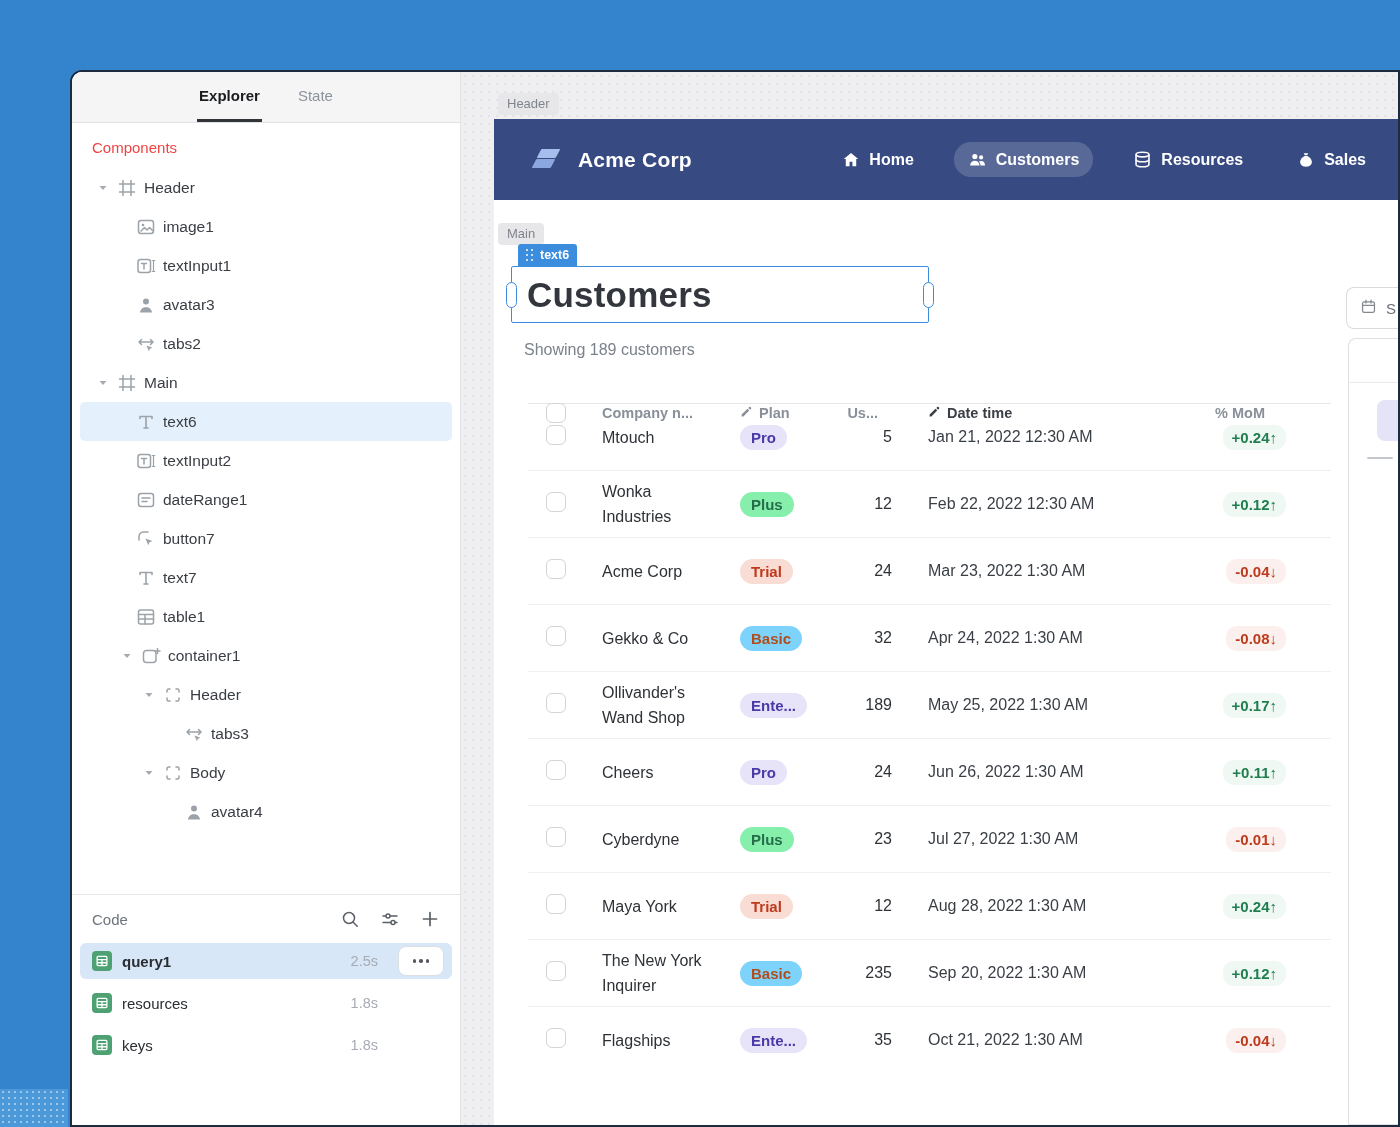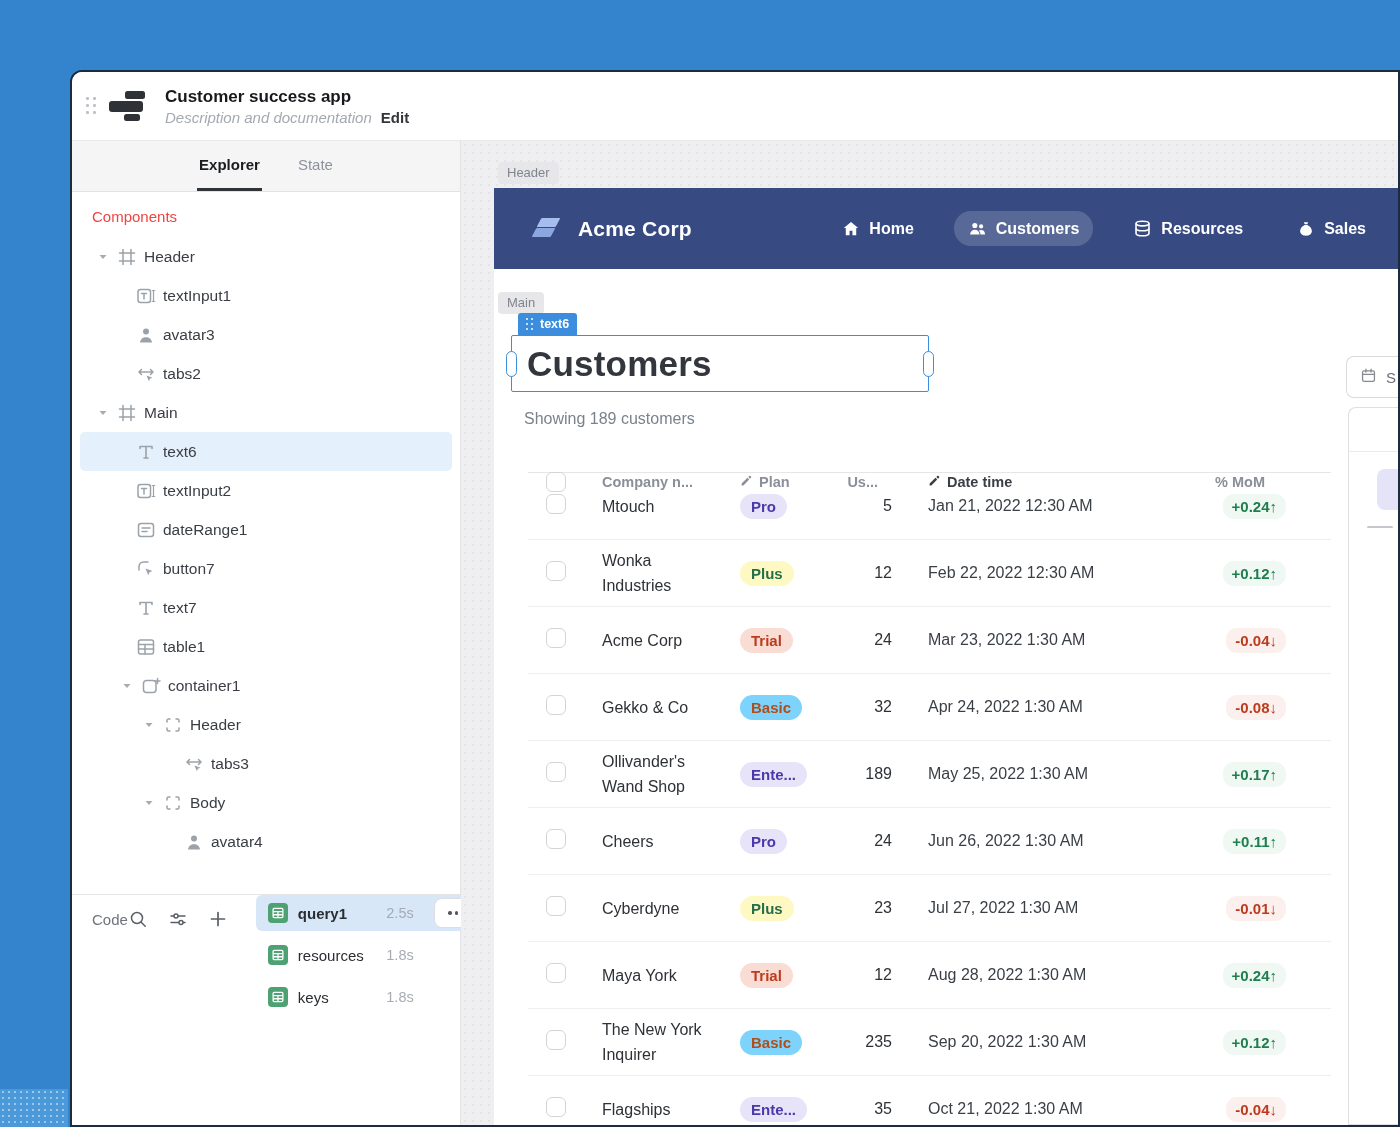--- a/index.html
+++ b/index.html
@@ -49,21 +49,21 @@
   .side-tab.active{color:#1A1C1F;font-weight:600;border-bottom-color:#303337;}
   .tree-scroll{flex:1;overflow:hidden;padding-top:16px;}
   .components-label{font-size:15px;color:#ef4444;padding:0 20px 12px 20px;}
   .tree-row{height:39px;display:flex;align-items:center;gap:7px;font-size:15.5px;
     color:#3A3E44;cursor:pointer;box-sizing:border-box;margin:0 8px;border-radius:5px;}
   .tree-row.selected{background:#E4F0FB;}
   .tree-chevron{width:14px;flex:none;display:flex;justify-content:center;color:#A6ABB2;}
   .tree-icon{width:20px;height:20px;flex:none;color:#9CA2A9;display:flex;align-items:center;justify-content:center;}
   .tree-icon svg{display:block;}
   
-  .code-section{flex:none;height:230px;border-top:1px solid #E6E6E8;display:flex;flex-direction:row;}
+  .code-section{flex:none;height:230px;border-top:1px solid #E6E6E8;display:flex;flex-direction:column;}
   .code-header{height:48px;flex:none;display:flex;align-items:center;padding:0 20px;}
   .code-title{font-size:15px;color:#6F747C;}
   .code-tools{margin-left:auto;display:flex;gap:20px;color:#5A5F66;}
   .code-tool{width:20px;height:20px;cursor:pointer;display:flex;align-items:center;justify-content:center;}
   .code-row{height:36px;margin:0 8px 6px 8px;border-radius:6px;display:flex;align-items:center;
     padding:0 8px 0 12px;gap:10px;font-size:15px;color:#2A2D31;cursor:pointer;box-sizing:border-box;}
   .code-row.selected{background:#D7E7F8;font-weight:600;}
   .q-icon{width:20px;height:20px;border-radius:4px;background:#4EA173;flex:none;
     display:flex;align-items:center;justify-content:center;color:#fff;}
   .code-time{margin-left:auto;font-size:14.5px;color:#A6ABB3;font-weight:400;width:40px;text-align:right;}
@@ -120,21 +120,21 @@
   .cell.c-users{text-align:right;padding-right:4px;}
   .t-head .cell.c-users{padding-right:18px;display:block;}
   .cell.c-date{padding-left:32px;color:#3A3F46;}
   .cell.c-mom{text-align:right;padding-right:45px;}
   .t-head .cell.c-mom{padding-right:66px;display:block;}
   .company{max-width:112px;line-height:25px;}
   .checkbox{width:20px;height:20px;border:1.5px solid #D3D4D8;border-radius:6px;background:#fff;
     box-sizing:border-box;display:inline-block;cursor:pointer;}
   .badge{display:inline-block;font-size:15px;font-weight:700;padding:4px 11px;border-radius:13px;}
   .badge.purple{background:#E7E3F9;color:#4A3AA8;}
-  .badge.green{background:#fef9c3;color:#256E49;}
+  .badge.green{background:#86efac;color:#256E49;}
   .badge.red{background:#F9DCD4;color:#BE3A1D;}
   .badge.orange{background:#7dd3fc;color:#AF4E1C;}
   .mom{display:inline-block;font-size:15px;font-weight:700;padding:4px 9px;border-radius:11px;}
   .mom.up{color:#1E7E4E;background:#F0F8F3;}
   .mom.down{color:#BE3A1D;background:#FBF0ED;}
   
   .daterange-btn{position:absolute;right:0;top:215px;width:52px;height:42px;background:#fff;
     border:1px solid #DBDBDE;border-right:none;border-radius:8px 0 0 8px;display:flex;align-items:center;
     gap:9px;padding-left:13px;box-sizing:border-box;color:#85898F;font-size:15px;z-index:4;cursor:pointer;}
   .daterange-btn .drb-label{color:#6A7078;}
@@ -146,42 +146,20 @@
   .right-card .dash{position:absolute;left:18px;top:118px;width:26px;height:2px;background:#C4C8CE;border-radius:1px;}
   svg{flex:none;}
 </style>
 </head>
 <body>
 
 <div class="dock-fragment"></div>
 
 <div class="window">
 
-  <div class="titlebar">
-    <span class="drag-dots">
-        <i></i>
-        <i></i>
-        <i></i>
-        <i></i>
-        <i></i>
-        <i></i>
-      </span>
-    <span class="app-icon">
-        <i></i>
-        <i></i>
-        <i></i>
-      </span>
-    <div class="title-block">
-      <div class="app-title">Customer success app</div>
-      <div class="app-sub-row">
-        <span class="app-subtitle">Description and documentation</span>
-        <span class="app-edit">Edit</span>
-      </div>
-    </div>
-  </div>
 
   <div class="body-row">
     <div class="sidebar">
       <div class="side-tabbar">
         <div class="side-tab active">Explorer</div>
         <div class="side-tab">State</div>
       </div>
       <div class="tree-scroll">
         <div class="components-label">Components</div>
         <div id="component-tree">
@@ -190,20 +168,30 @@
                 <svg width="10" height="10" viewBox="0 0 10 10">
                   <path d="M1.5 3l3.5 4 3.5-4z" fill="currentColor"></path>
                 </svg>
               </span>
               <span class="tree-icon">
                 <svg width="20" height="20" viewBox="0 0 20 20" fill="none" stroke="currentColor" stroke-width="1.5" stroke-linecap="round" stroke-linejoin="round">
                   <path d="M6 2.5v15M14 2.5v15M2.5 6h15M2.5 14h15"></path>
                 </svg>
               </span>
               <span>Header</span>
+            </div>
+            <div class="tree-row" style="padding-left: 56px;">
+              <span class="tree-icon">
+                <svg width="20" height="20" viewBox="0 0 20 20" fill="none" stroke="currentColor" stroke-width="1.5" stroke-linecap="round" stroke-linejoin="round">
+                  <rect x="2.5" y="3.5" width="15" height="13" rx="2.5"></rect>
+                  <circle cx="7" cy="8" r="1.3" fill="currentColor" stroke="none"></circle>
+                  <path d="M5 14l3.5-3.5 2.5 2.5 2.5-2.5 3 3"></path>
+                </svg>
+              </span>
+              <span>image1</span>
             </div>
             <div class="tree-row" style="padding-left: 56px;">
               <span class="tree-icon">
                 <svg width="20" height="20" viewBox="0 0 20 20" fill="none" stroke="currentColor" stroke-width="1.5" stroke-linecap="round" stroke-linejoin="round">
                   <rect x="2" y="3.5" width="12.5" height="13" rx="2.5"></rect>
                   <path d="M5.5 7.5h5M8 7.5v5.5"></path>
                   <path d="M17.5 4.5v11M16.2 4.5h2.6M16.2 15.5h2.6" stroke-width="1.2"></path>
                 </svg>
               </span>
               <span>textInput1</span>

